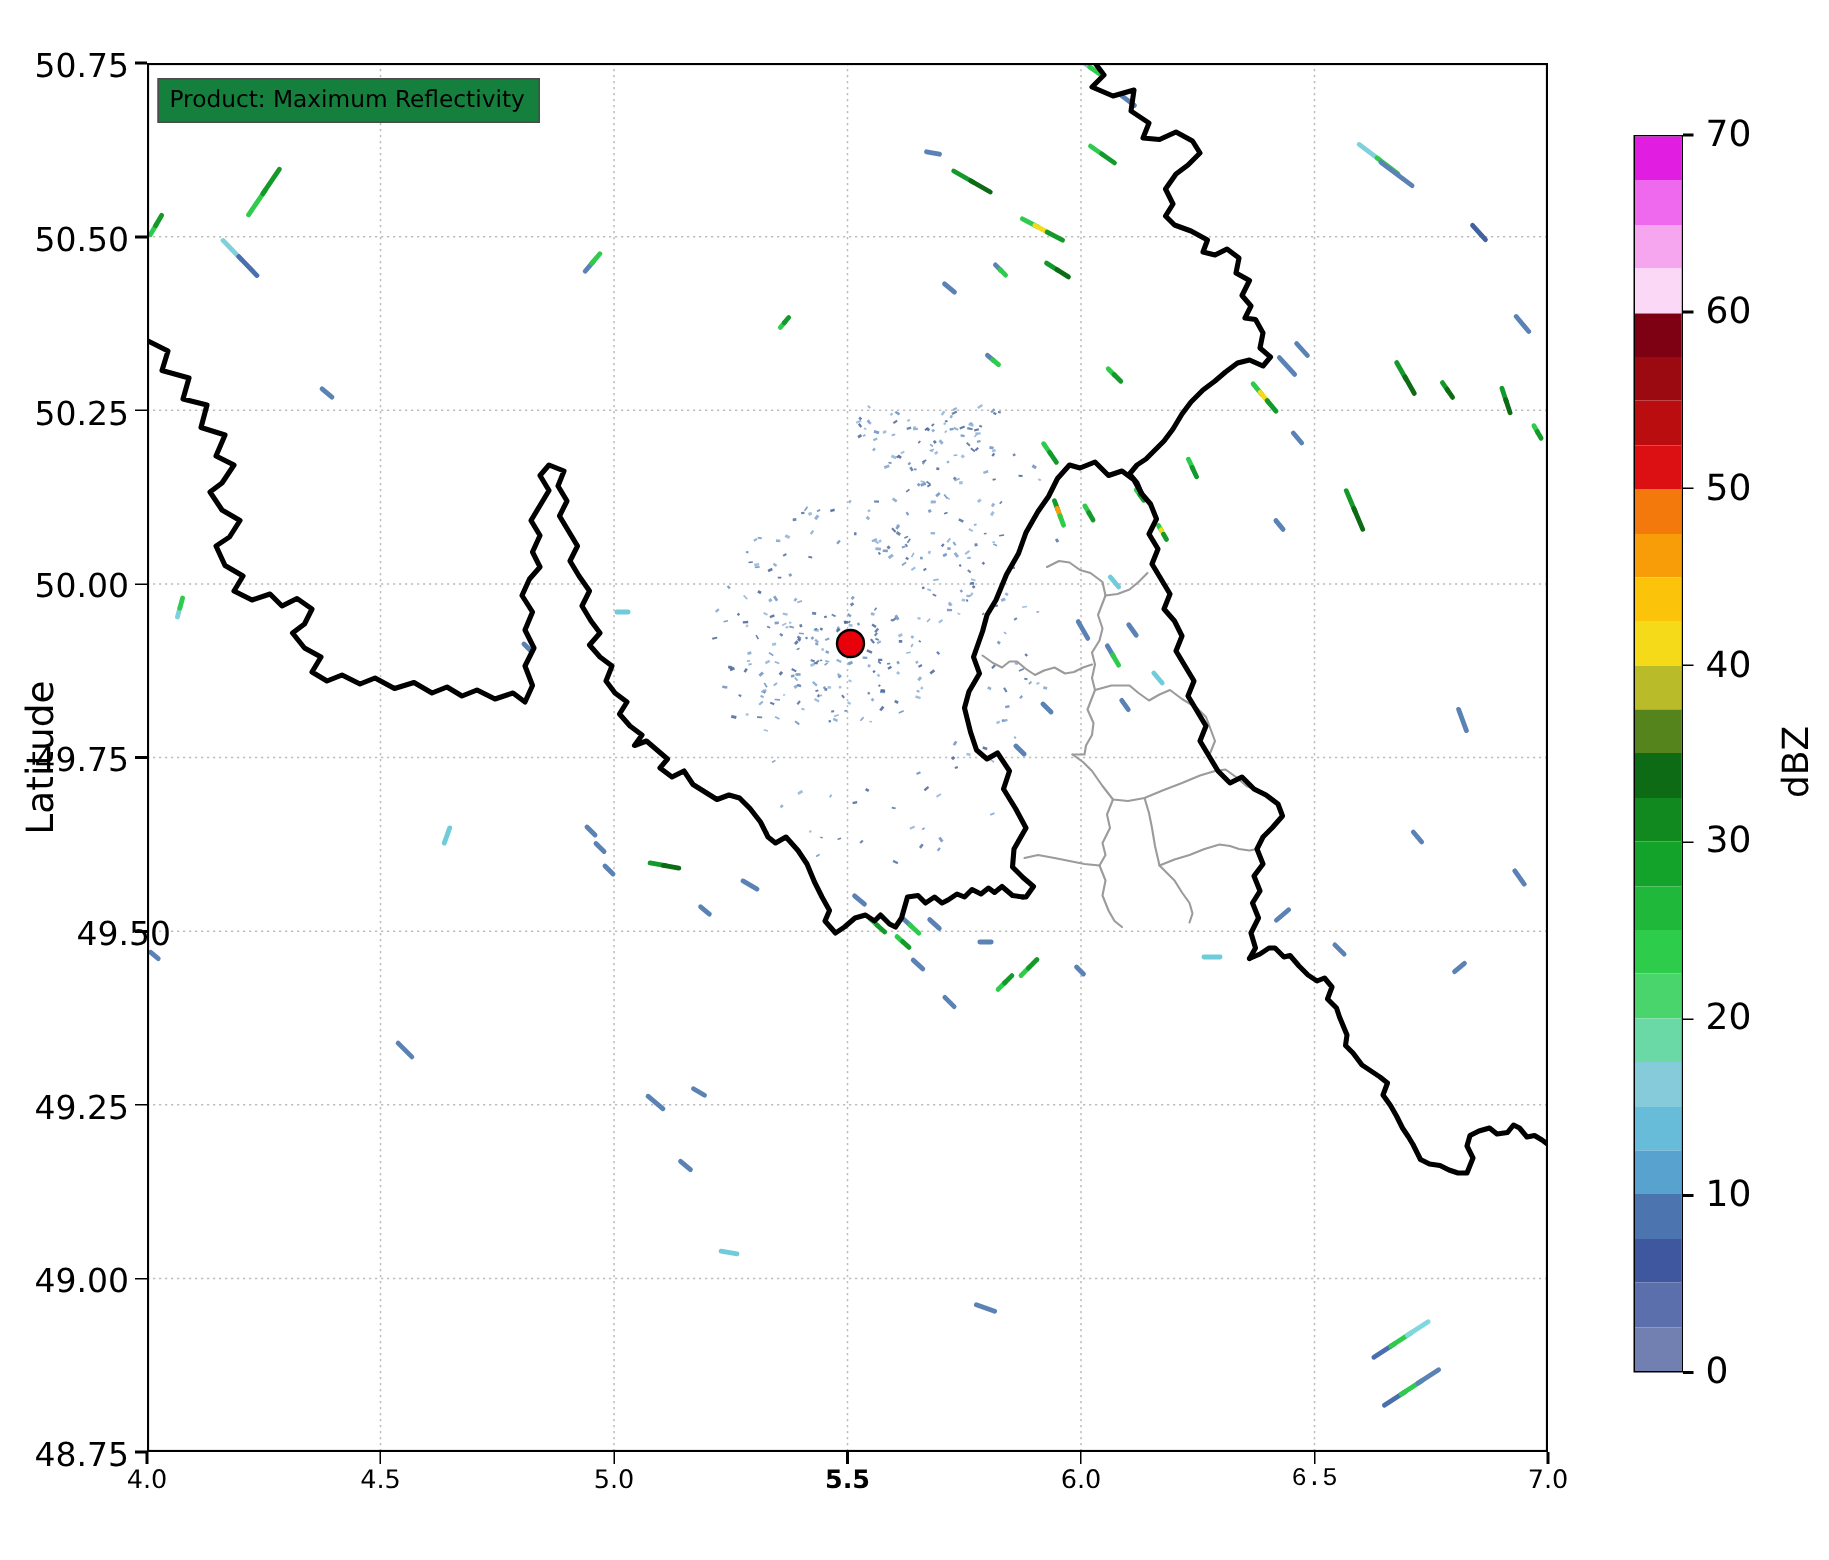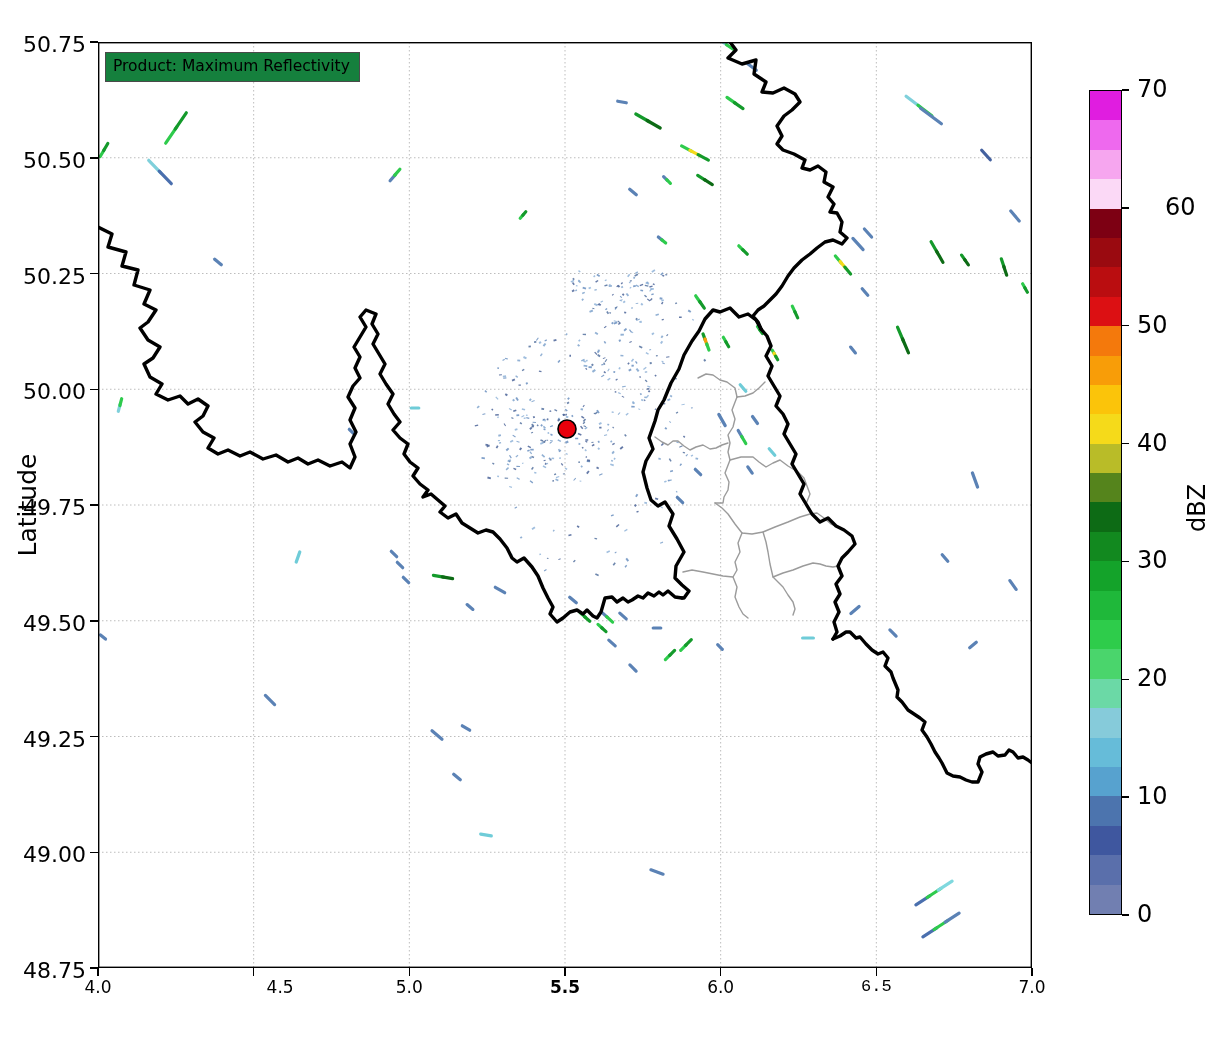--- a/index.html
+++ b/index.html
@@ -638,39 +638,39 @@
       <div style="background: rgb(63, 87, 159);"></div>
       <div style="background: rgb(90, 111, 171);"></div>
       <div style="background: rgb(113, 127, 177);"></div>
     </div>
   <div class="cblab">dBZ</div>
 
   <div id="axisdeco">
       <div class="tick" style="left: 97.25px; top: 968px; width: 1.5px; height: 8px;"></div>
       <div class="xticklab" style="left: 58px;">4.0</div>
       <div class="tick" style="left: 252.917px; top: 968px; width: 1.5px; height: 8px;"></div>
-      <div class="xticklab" style="left: 213.667px; text-align: right;">4.5</div>
+      <div class="xticklab" style="left: 213.667px;">4.5</div>
       <div class="tick" style="left: 408.583px; top: 968px; width: 1.5px; height: 8px;"></div>
       <div class="xticklab" style="left: 369.333px;">5.0</div>
       <div class="tick" style="left: 564.25px; top: 968px; width: 1.5px; height: 8px;"></div>
       <div class="xticklab" style="left: 525px; font-weight: bold;">5.5</div>
       <div class="tick" style="left: 719.917px; top: 968px; width: 1.5px; height: 8px;"></div>
       <div class="xticklab" style="left: 680.667px;">6.0</div>
       <div class="tick" style="left: 875.583px; top: 968px; width: 1.5px; height: 8px;"></div>
       <div class="xticklab" style="left: 836.333px; font-family: Liberation Mono, monospace;">6.5</div>
       <div class="tick" style="left: 1031.25px; top: 968px; width: 1.5px; height: 8px;"></div>
       <div class="xticklab" style="left: 992px;">7.0</div>
       <div class="tick" style="left: 90px; top: 967.25px; width: 8px; height: 1.5px;"></div>
       <div class="yticklab" style="top: 958px;">48.75</div>
       <div class="tick" style="left: 90px; top: 851.5px; width: 8px; height: 1.5px;"></div>
       <div class="yticklab" style="top: 842.25px;">49.00</div>
       <div class="tick" style="left: 90px; top: 735.75px; width: 8px; height: 1.5px;"></div>
       <div class="yticklab" style="top: 726.5px;">49.25</div>
       <div class="tick" style="left: 90px; top: 620px; width: 8px; height: 1.5px;"></div>
-      <div class="yticklab" style="top: 610.75px;">49.50</div>
+      <div class="yticklab" style="top: 610.75px; padding-left: 28px;">49.50</div>
       <div class="tick" style="left: 90px; top: 504.25px; width: 8px; height: 1.5px;"></div>
       <div class="yticklab" style="top: 495px;">49.75</div>
       <div class="tick" style="left: 90px; top: 388.5px; width: 8px; height: 1.5px;"></div>
       <div class="yticklab" style="top: 379.25px;">50.00</div>
       <div class="tick" style="left: 90px; top: 272.75px; width: 8px; height: 1.5px;"></div>
       <div class="yticklab" style="top: 263.5px;">50.25</div>
       <div class="tick" style="left: 90px; top: 157px; width: 8px; height: 1.5px;"></div>
       <div class="yticklab" style="top: 147.75px;">50.50</div>
       <div class="tick" style="left: 90px; top: 41.25px; width: 8px; height: 1.5px;"></div>
       <div class="yticklab" style="top: 32px;">50.75</div>
@@ -680,17 +680,17 @@
       <div class="cbticklab" style="top: 782.143px;">10</div>
       <div class="tick" style="left: 1122px; top: 678.536px; width: 7px; height: 1.5px;"></div>
       <div class="cbticklab" style="top: 664.286px;">20</div>
       <div class="tick" style="left: 1122px; top: 560.679px; width: 7px; height: 1.5px;"></div>
       <div class="cbticklab" style="top: 546.429px;">30</div>
       <div class="tick" style="left: 1122px; top: 442.821px; width: 7px; height: 1.5px;"></div>
       <div class="cbticklab" style="top: 428.571px;">40</div>
       <div class="tick" style="left: 1122px; top: 324.964px; width: 7px; height: 1.5px;"></div>
       <div class="cbticklab" style="top: 310.714px;">50</div>
       <div class="tick" style="left: 1122px; top: 207.107px; width: 7px; height: 1.5px;"></div>
-      <div class="cbticklab" style="top: 192.857px; margin-left: 28px;">60</div>
+      <div class="cbticklab" style="top: 192.857px;">60</div>
       <div class="tick" style="left: 1122px; top: 89.25px; width: 7px; height: 1.5px;"></div>
       <div class="cbticklab" style="top: 75px;">70</div>
     </div>
 </div>
 
 </body></html>

